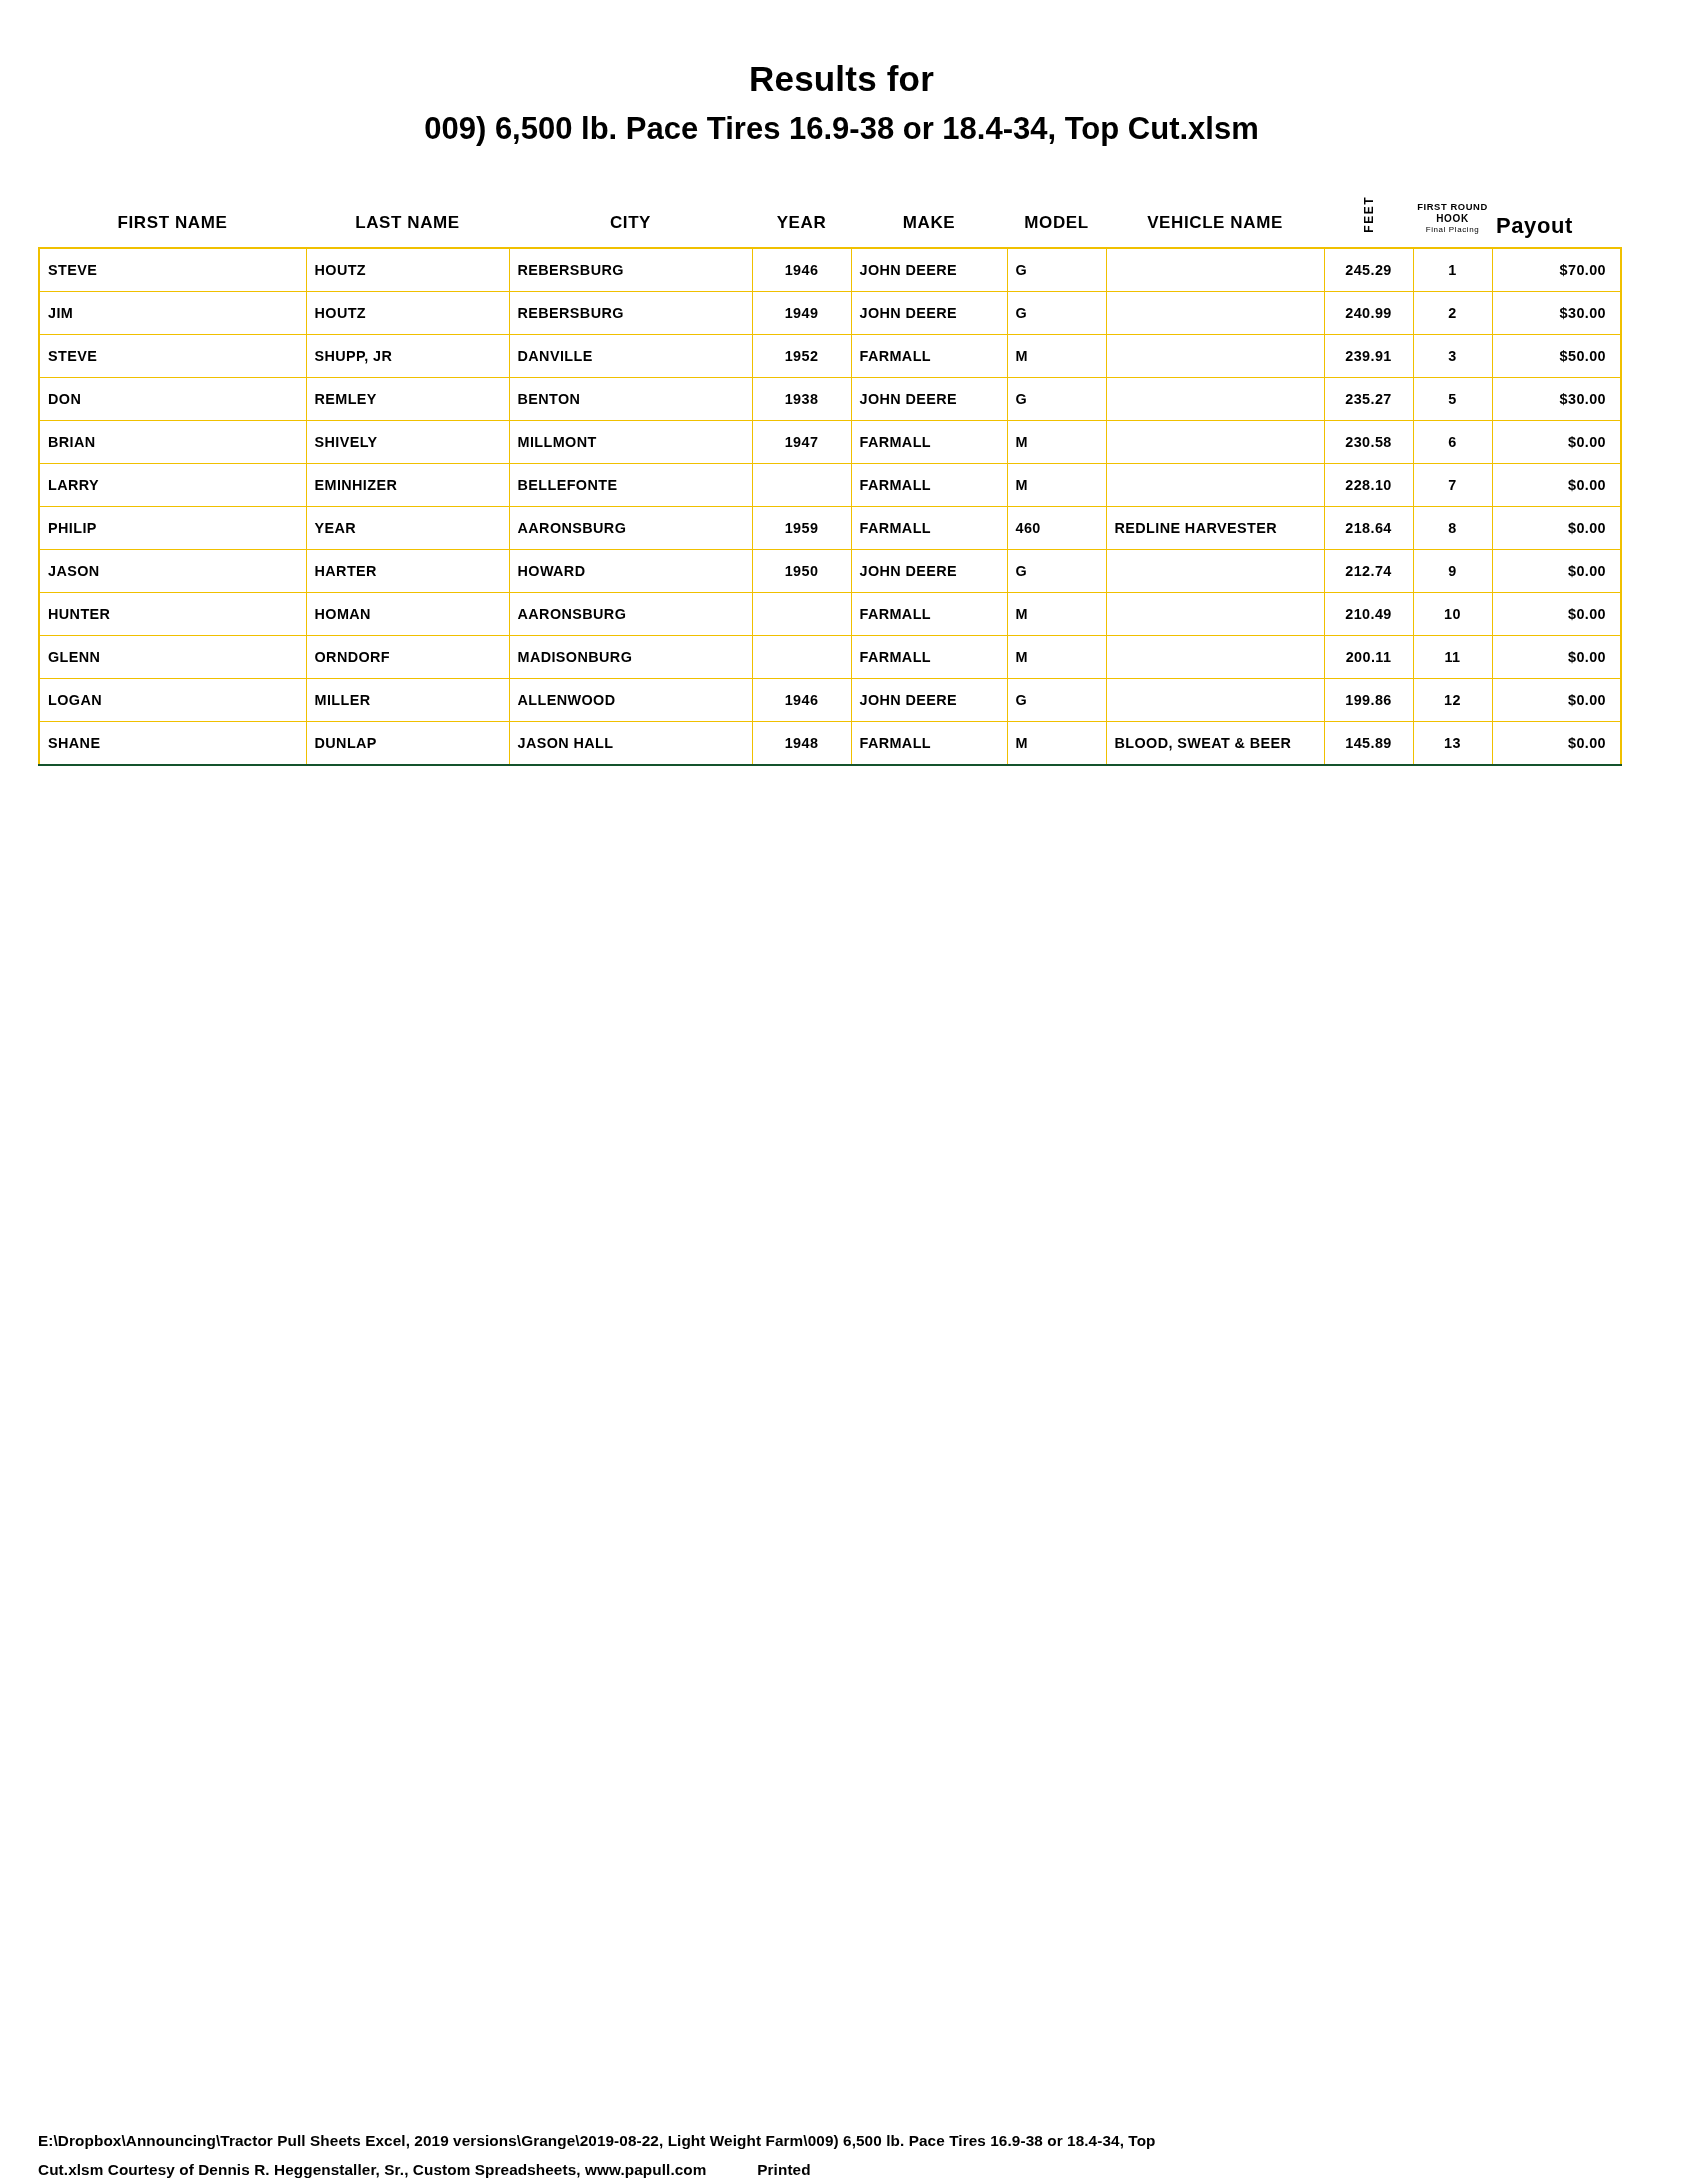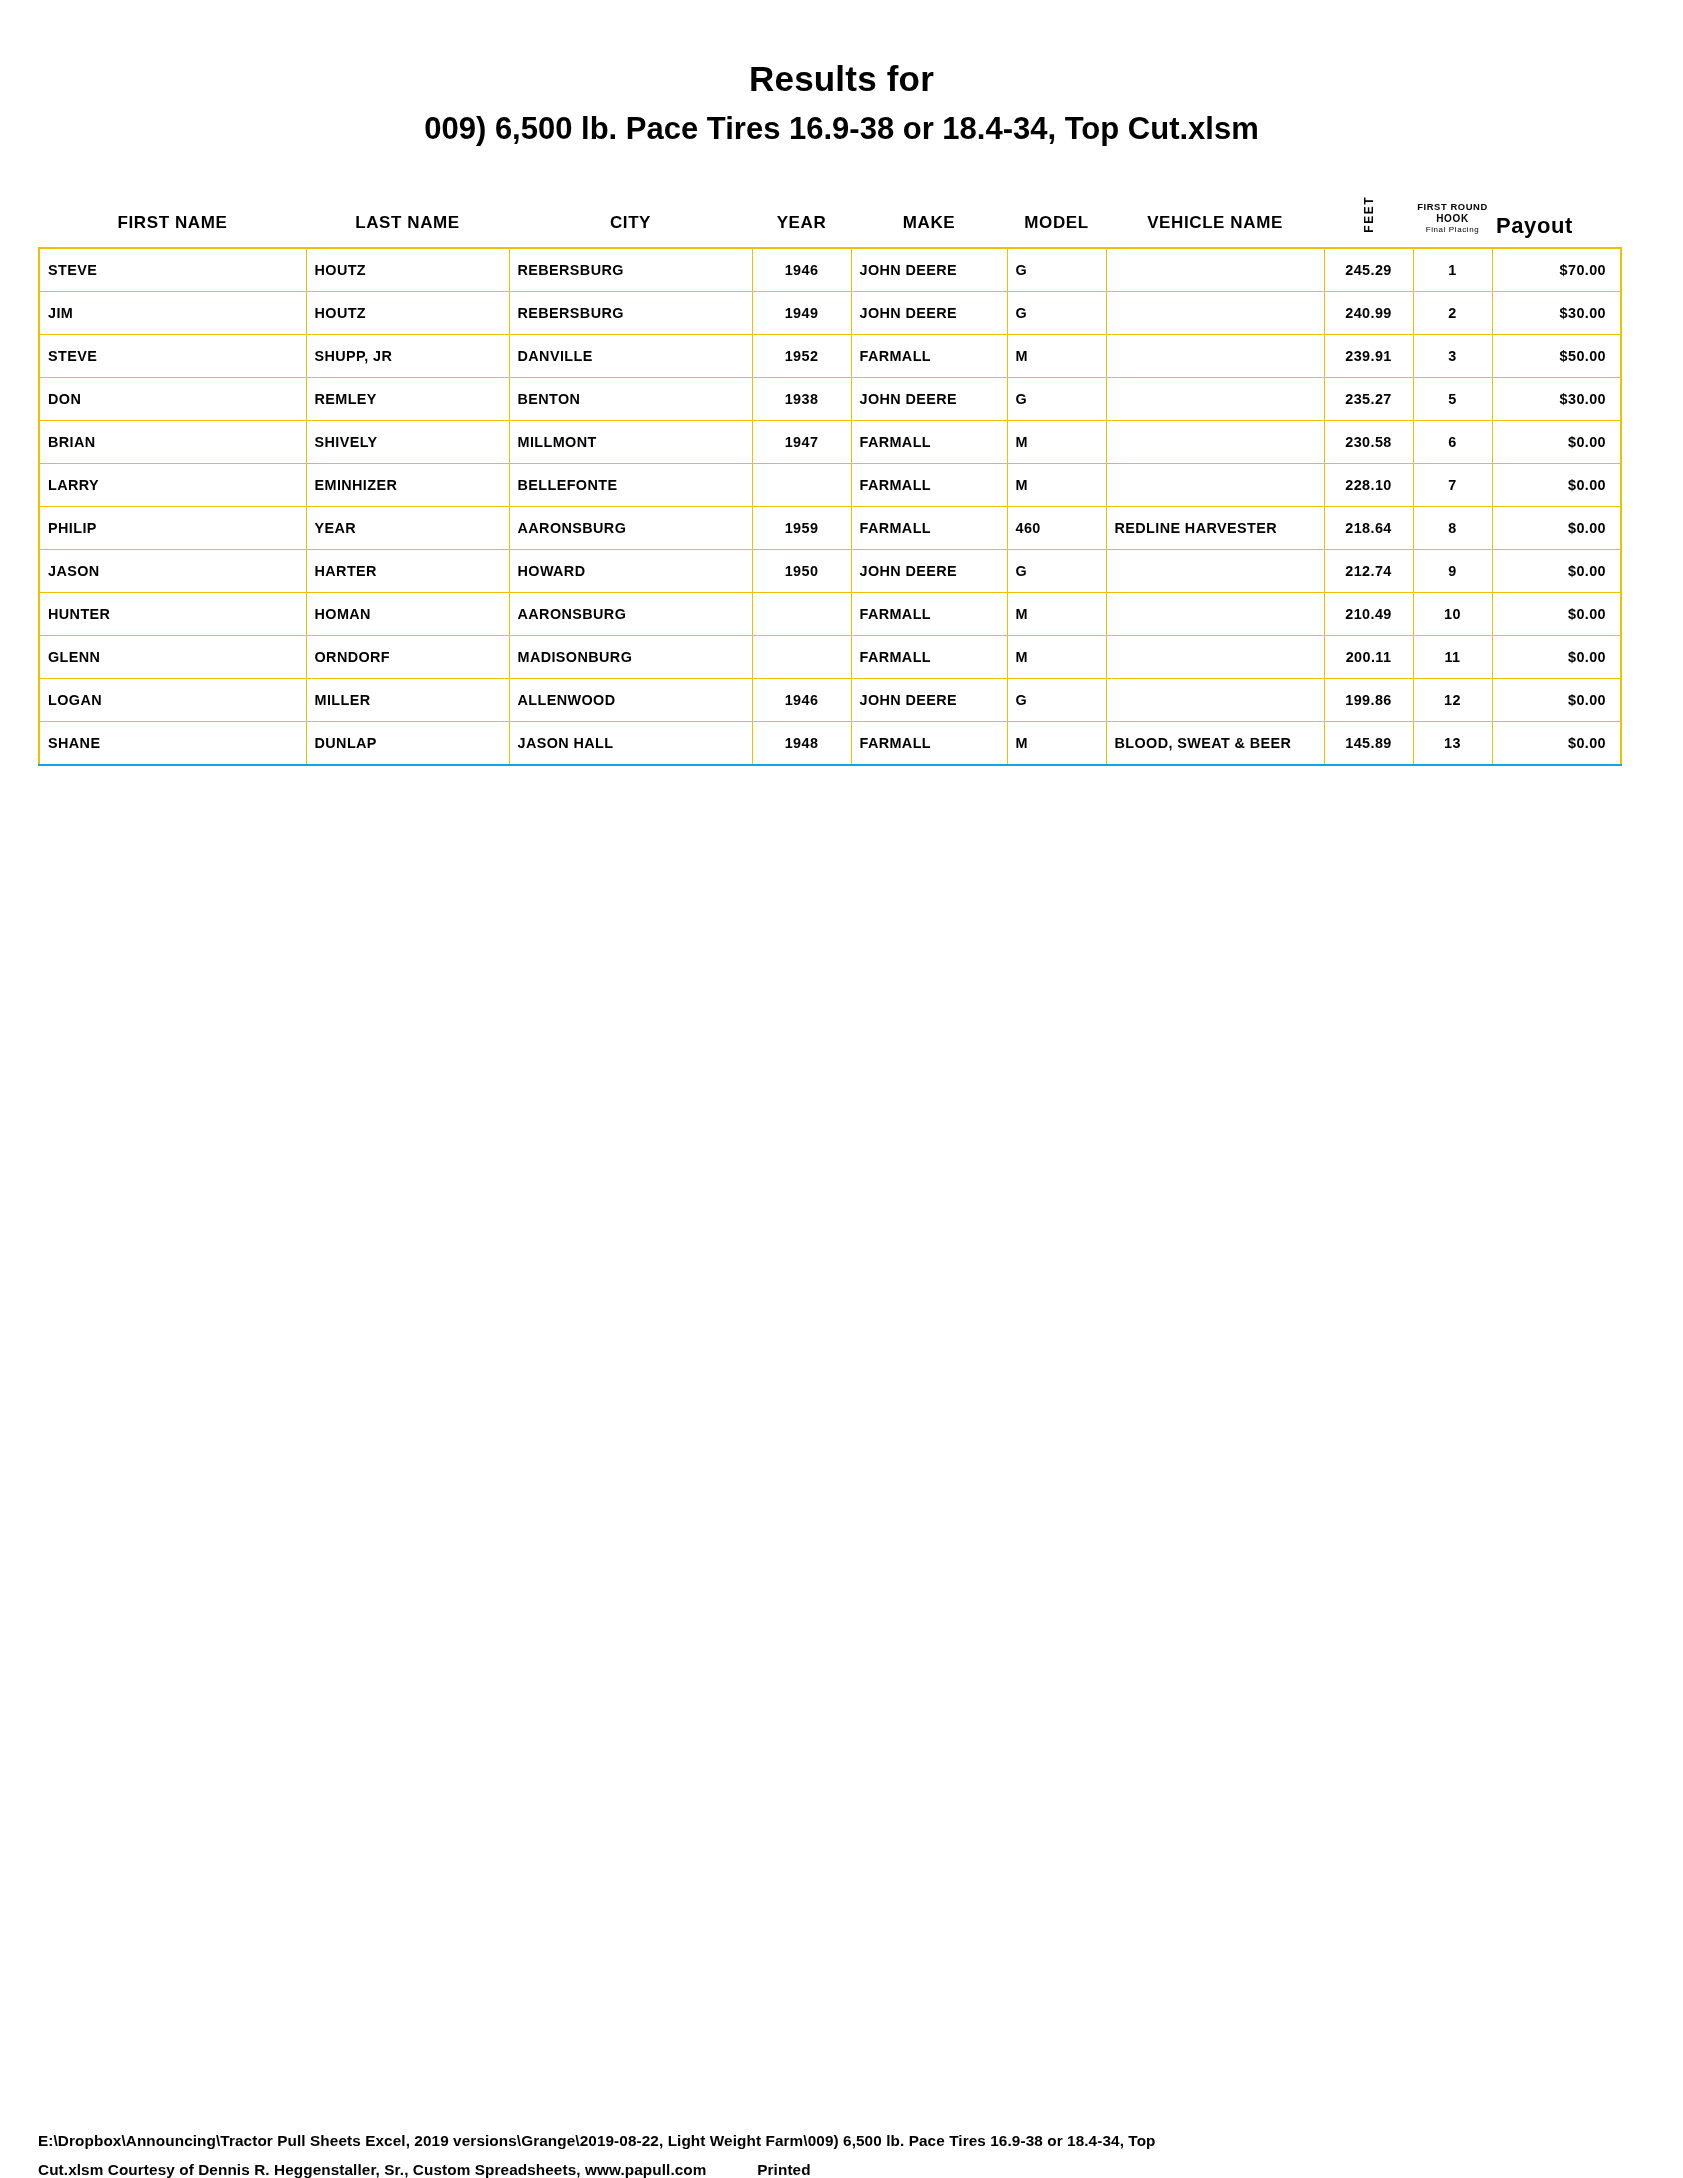--- a/index.html
+++ b/index.html
@@ -125,21 +125,21 @@
   tbody tr td.col-model,
   tbody tr td.col-vehicle {
     text-align: left;
   }
   tbody tr td.col-year { text-align: center; }
   tbody tr td.col-feet { text-align: center; }
   tbody tr td.col-place { text-align: center; }
   tbody tr td.col-payout { text-align: right; padding-right: 14px; }
 
   tbody tr:first-child td { border-top: 2px solid #f0c000; }
-  tbody tr:last-child td { border-bottom: 2px solid #0ea5e9; }
+  tbody tr:last-child td { border-bottom: 2px solid #14532d; }
   tbody td:first-child { border-left: 2px solid #f0c000; }
   tbody td:last-child { border-right: 2px solid #f0c000; border-radius: 12px; }
 
   
   .footer {
     position: absolute;
     left: 38px;
     right: 38px;
     bottom: 51px;
     font-size: 15.3px;

